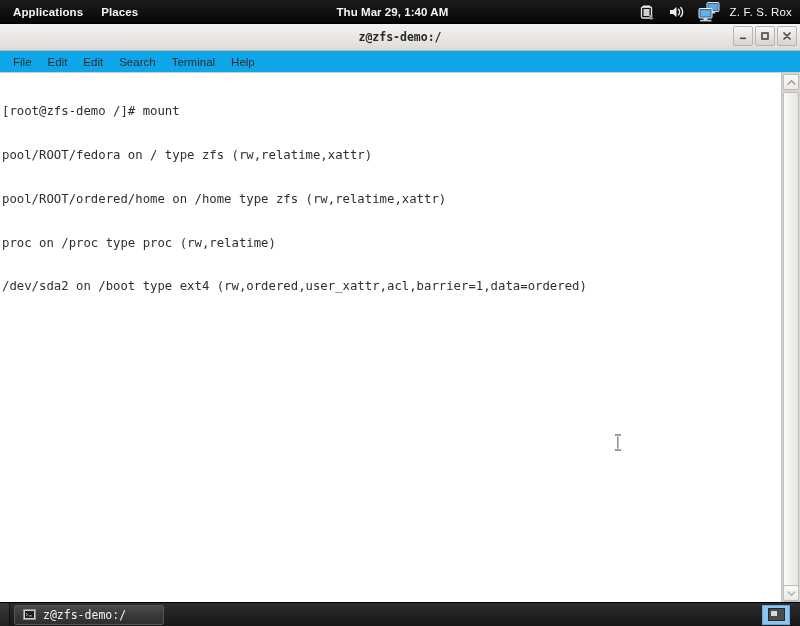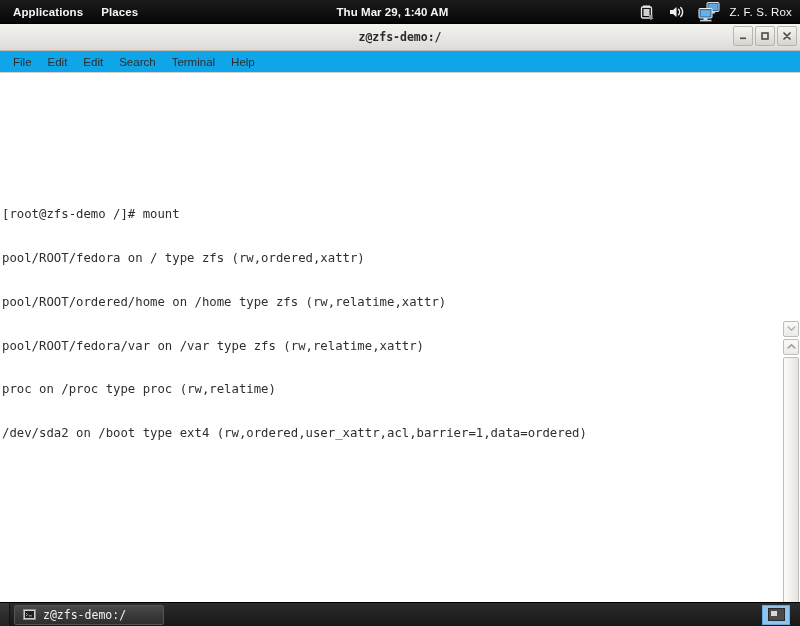--- a/index.html
+++ b/index.html
@@ -143,21 +143,20 @@
     color: #2e2e2e;
     cursor: default;
     white-space: nowrap;
   }
 
   #term-area {
     position: relative;
     height: 529px;
     background: #ffffff;
     display: flex;
-    align-items: center;
   }
   #term-text {
     flex: 1 1 auto;
     padding: 2px 0 0 2px;
     font-family: "DejaVu Sans Mono", monospace;
     font-size: 12.3px;
     line-height: 14.6px;
     color: #2f2f2f;
     white-space: pre;
     overflow: hidden;
@@ -367,23 +366,22 @@
       <div class="menu-item">Edit</div>
       <div class="menu-item">Search</div>
       <div class="menu-item">Terminal</div>
       <div class="menu-item">Help</div>
     </div>
 
     <div id="term-area">
 
       <div id="term-text">
         <div class="term-line">[root@zfs-demo /]# mount</div>
-        <div class="term-line">pool/ROOT/fedora on / type zfs (rw,ordered,xattr)</div>
+        <div class="term-line">pool/ROOT/fedora on / type zfs (rw,relatime,xattr)</div>
         <div class="term-line">pool/ROOT/ordered/home on /home type zfs (rw,relatime,xattr)</div>
-        <div class="term-line">pool/ROOT/fedora/var on /var type zfs (rw,relatime,xattr)</div>
         <div class="term-line">proc on /proc type proc (rw,relatime)</div>
         <div class="term-line">/dev/sda2 on /boot type ext4 (rw,ordered,user_xattr,acl,barrier=1,data=ordered)</div>
 
         <div id="text-cursor">
           <svg width="8" height="17" viewBox="0 0 8 17">
             <path d="M1 1 H7 M4 1 V16 M1 16 H7" stroke="#6f6f6f" stroke-width="1.5" fill="none"></path>
             <path d="M2 2 H6 M4.9 2 V15 M2 15 H6" stroke="#ffffff" stroke-width="0.7" fill="none"></path>
           </svg>
         </div>
       </div>

